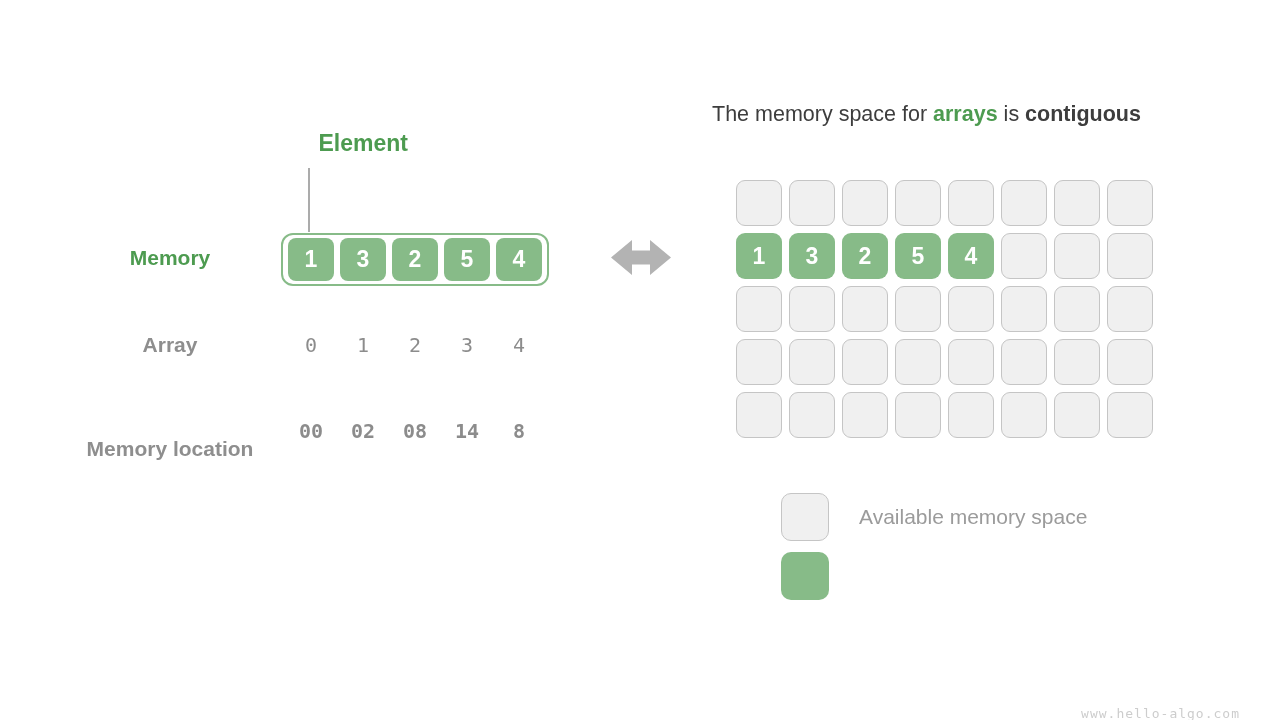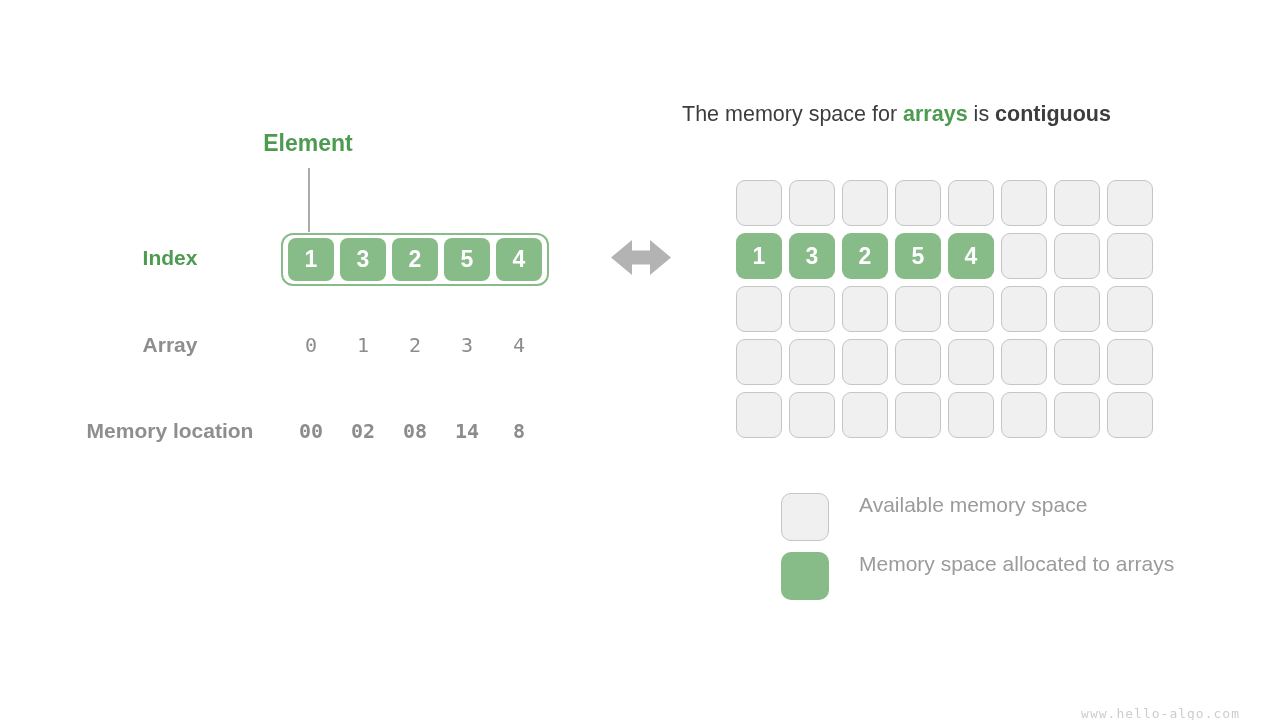--- a/index.html
+++ b/index.html
@@ -15,33 +15,33 @@
   html,body{margin:0;padding:0;}
   body{
     width:1280px;height:720px;background:#ffffff;
     font-family:"Liberation Sans", sans-serif;
     position:relative;overflow:hidden;
   }
   .abs{position:absolute;}
 
   
   .element-label{
-    left:208px;top:130px;width:200px;text-align:center;
+    left:208px;top:130px;width:200px;text-align:right;
     font-size:23px;font-weight:bold;color:var(--green-text);
   }
   .connector{
     left:308px;top:168px;width:2px;height:64px;background:#ABABAB;
   }
   .side-label{
     left:62px;width:216px;text-align:center;
     font-size:21px;font-weight:bold;
   }
   .array-label{top:246px;color:var(--green-text);}
   .index-label{top:333px;color:var(--gray-text);}
-  .memory-label{top:419px;color:var(--gray-text);}
+  .memory-label{top:437px;color:var(--gray-text);}
 
   .array-box{
     left:281px;top:233px;width:268px;height:53px;box-sizing:border-box;
     border:2px solid var(--green-fill);border-radius:12px;background:#fff;
     display:flex;gap:6px;padding:3px 5px;
   }
   .array-cell{
     width:46px;height:43px;border-radius:8px;background:var(--green-fill);
     color:#fff;font-size:23px;font-weight:bold;
     display:flex;align-items:center;justify-content:center;flex:none;
@@ -54,62 +54,62 @@
   }
   .values-row span{width:46px;text-align:center;flex:none;}
   .index-values{top:333px;}
   .memory-values{top:419px;font-weight:bold;}
 
   
   .double-arrow{left:611px;top:239px;}
 
   
   .grid-title{
-    left:682px;top:102px;font-size:21.5px;color:var(--dark-text);white-space:nowrap;
+    left:712px;top:102px;font-size:21.5px;color:var(--dark-text);white-space:nowrap;
   }
   .grid-title .t-green{color:var(--green-text);font-weight:bold;}
   .grid-title .t-bold{font-weight:bold;}
 
   .memory-grid{
     left:736px;top:180px;width:417px;height:258px;
     display:grid;grid-template-columns:repeat(8,46px);grid-template-rows:repeat(5,46px);
     gap:7px;
   }
   .mem-cell{
     box-sizing:border-box;border-radius:9px;
     background:var(--gray-fill);border:1.5px solid var(--gray-border);
   }
   .mem-cell.allocated{
     background:var(--green-fill);border:none;
     color:#fff;font-size:23px;font-weight:bold;
     display:flex;align-items:center;justify-content:center;
   }
 
   .legend{left:737px;top:493px;display:flex;flex-direction:column;gap:11px;}
-  .legend-item{display:flex;align-items:flex-start;gap:30px;height:48px;padding-left:44px;}
+  .legend-item{display:flex;align-items:center;gap:30px;height:48px;padding-left:44px;}
   .legend-swatch{
     width:48px;height:48px;border-radius:10px;box-sizing:border-box;flex:none;
   }
   .legend-swatch.available{background:var(--gray-fill);border:1.5px solid var(--gray-border);}
   .legend-swatch.allocated{background:var(--green-fill);}
   .legend-text{font-size:21px;color:#9B9B9B;white-space:nowrap;}
 
   .watermark{
     right:40px;top:706px;
     font-family:"DejaVu Sans Mono", monospace;
     font-size:13px;color:var(--watermark);letter-spacing:1px;
   }
 </style>
 </head>
 <body>
 
 <div class="abs element-label">Element</div>
 <div class="abs connector"></div>
 
-<div class="abs side-label array-label">Index</div>
+<div class="abs side-label array-label">Memory</div>
 <div class="abs array-box" id="array-box">
     <div class="array-cell">1</div>
     <div class="array-cell">3</div>
     <div class="array-cell">2</div>
     <div class="array-cell">5</div>
     <div class="array-cell">4</div>
   </div>
 
 <div class="abs side-label index-label">Array</div>
 <div class="abs values-row index-values" id="index-values">
@@ -180,17 +180,16 @@
     <div class="mem-cell"></div>
   </div>
 
 <div class="abs legend">
   <div class="legend-item">
     <div class="legend-swatch available"></div>
     <div class="legend-text">Available memory space</div>
   </div>
   <div class="legend-item">
     <div class="legend-swatch allocated"></div>
-    <div class="legend-text">Memory space allocated to arrays</div>
   </div>
 </div>
 
 <div class="abs watermark">www.hello-algo.com</div>
 
 </body></html>

